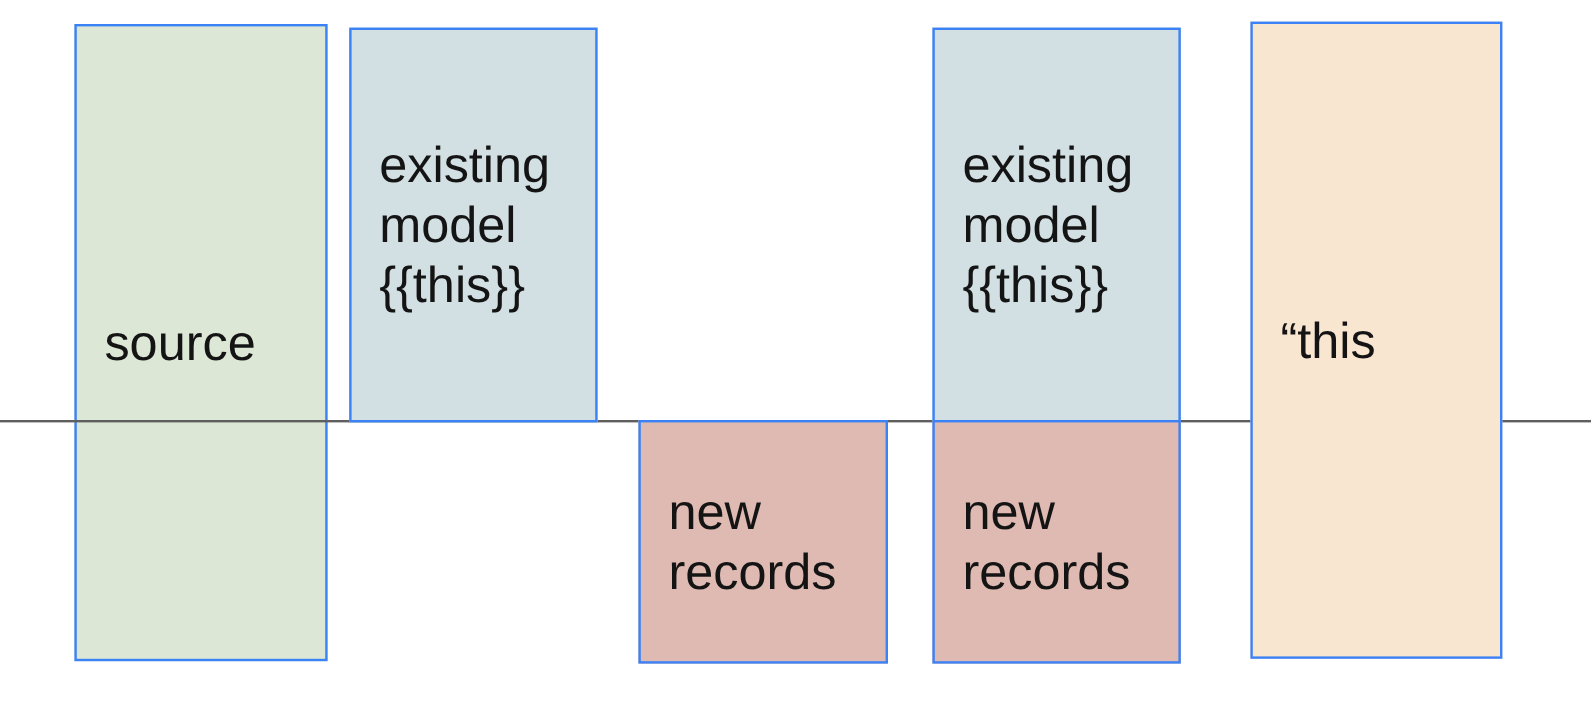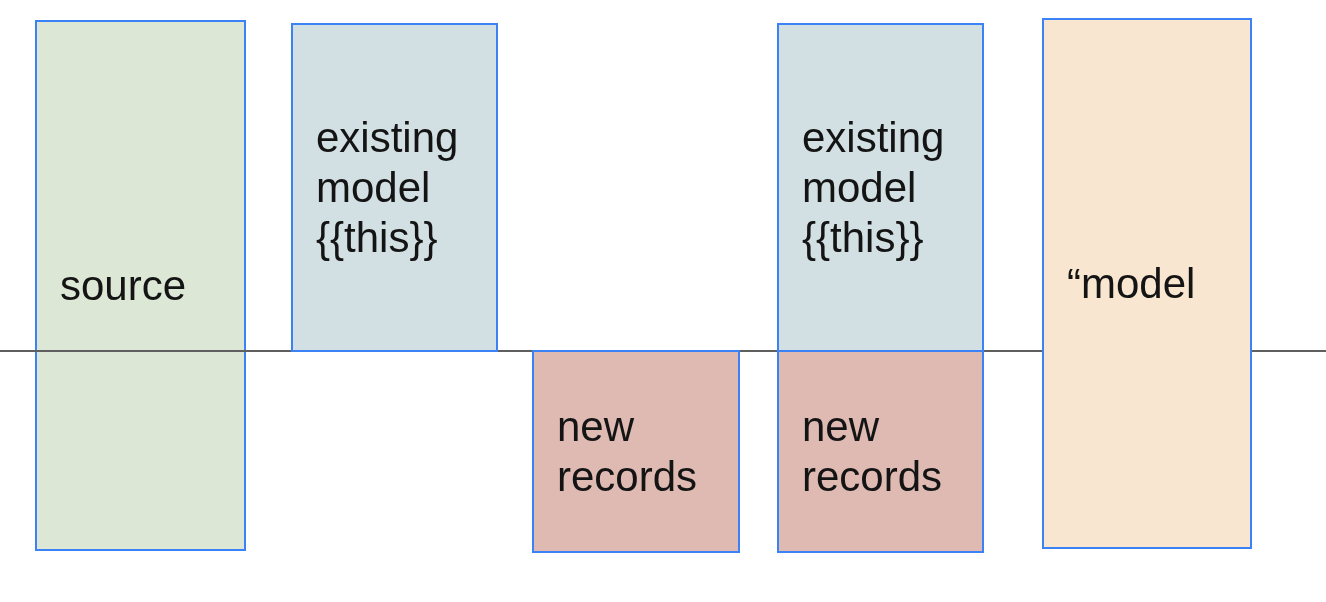--- a/index.html
+++ b/index.html
@@ -55,21 +55,21 @@
   .box-new-2        { left: 777px;  top: 350px; width: 207px; height: 203px; }
   .box-full-refresh { left: 1042px; top: 18px;  width: 210px; height: 531px; }
 </style>
 </head>
 <body>
 
 <div class="canvas">
 
   <div class="timeline" style="background-color: rgb(95, 95, 95);"></div>
 
-  <div class="box box-source" style="background-color: rgb(220, 232, 213);">
+  <div class="box box-source" style="background-color: rgb(220, 232, 213); margin-left: 27px;">
     <span class="ln">source</span>
   </div>
 
   <div class="box box-existing-1" style="background-color: rgb(210, 223, 227);">
     <span class="ln">existing</span>
     <span class="ln">model</span>
     <span class="ln">{{this}}</span>
   </div>
 
   <div class="box box-new-1" style="background-color: rgb(222, 186, 178);">
@@ -82,16 +82,16 @@
     <span class="ln">model</span>
     <span class="ln">{{this}}</span>
   </div>
 
   <div class="box box-new-2" style="background-color: rgb(222, 186, 178);">
     <span class="ln">new</span>
     <span class="ln">records</span>
   </div>
 
   <div class="box box-full-refresh" style="background-color: rgb(249, 230, 209);">
-    <span class="ln">“model</span>
+    <span class="ln">“this</span>
   </div>
 
 </div>
 
 </body></html>

